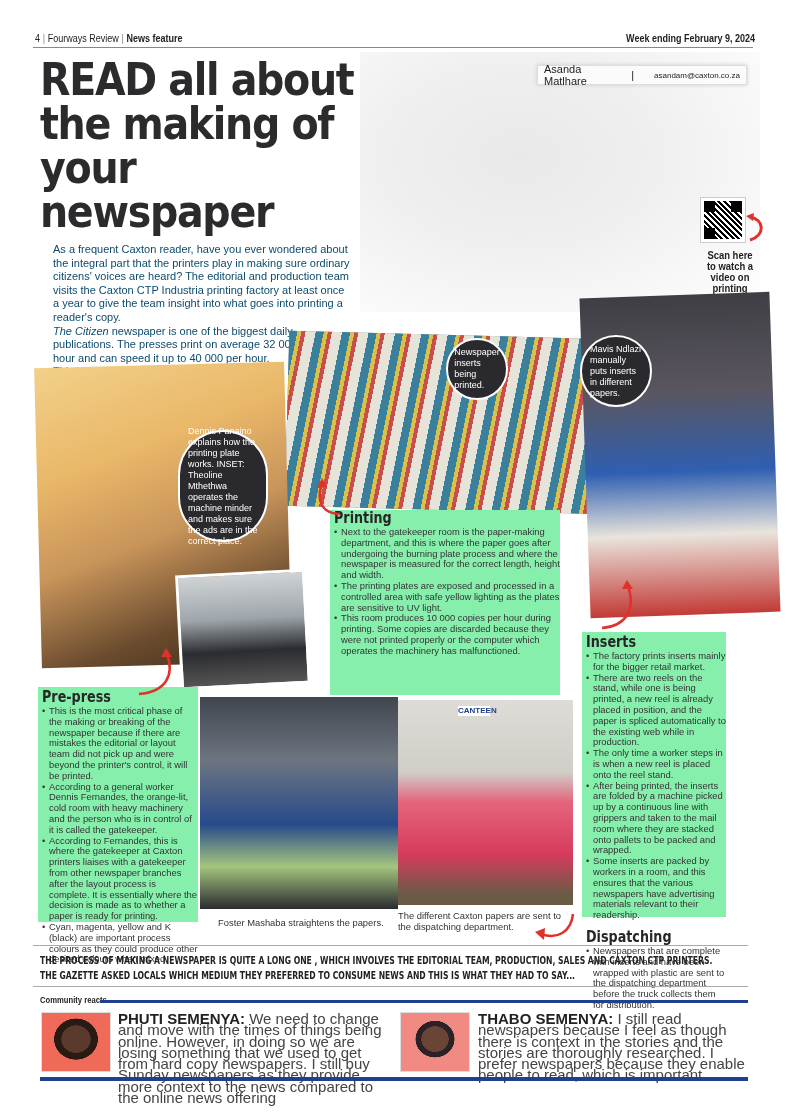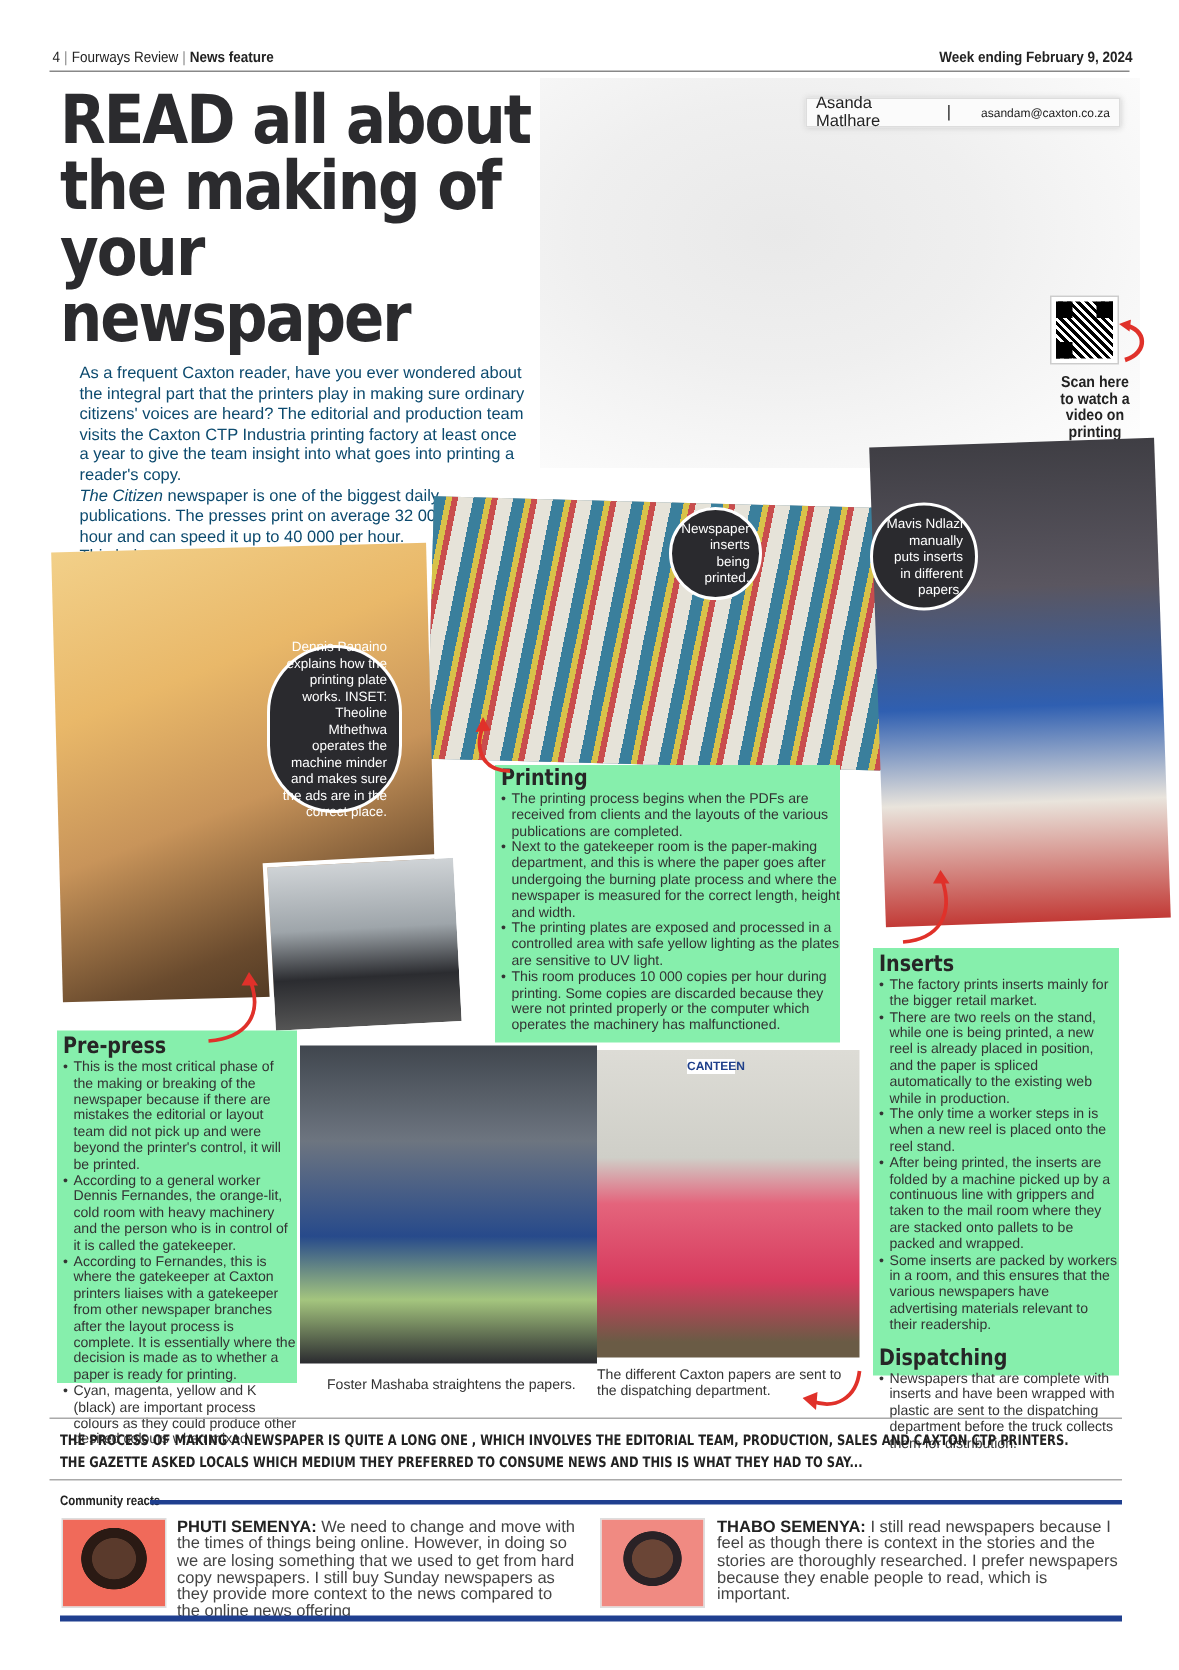--- a/index.html
+++ b/index.html
@@ -26,43 +26,43 @@
 .qr-arrow{left:746px;top:213px;width:22px;height:30px}
 .scan{left:700px;top:250px;width:60px;font-size:10.5px;font-weight:bold;line-height:11px;text-align:center;transform:scaleX(.9)}
 .photo{position:absolute;overflow:hidden}
 .ph-dennis{left:38px;top:365px;width:250px;height:300px;background:linear-gradient(160deg,#f2d089 0%,#e9b869 30%,#c8945a 55%,#6a4b2e 80%,#3c2a1a 100%);transform:rotate(-1.5deg)}
 .ph-printing{left:287px;top:335px;width:320px;height:175px;background:repeating-linear-gradient(100deg,#3a7f9c 0 8px,#d8c24a 8px 12px,#c94d4d 12px 16px,#e6e3d9 16px 26px),#6a8b9a;transform:rotate(1.5deg)}
 .ph-mavis{left:585px;top:295px;width:190px;height:320px;background:linear-gradient(180deg,#3f3e44 0%,#5a5660 30%,#2f5fb1 55%,#e9e4dc 75%,#c23a36 100%);transform:rotate(-2deg)}
 .ph-inset{left:178px;top:572px;width:130px;height:115px;background:linear-gradient(180deg,#cfd3d6 0%,#9ea5aa 40%,#2b2c30 70%,#555 100%);transform:rotate(-3deg);border:3px solid #fff}
 .ph-foster{left:200px;top:697px;width:198px;height:212px;background:linear-gradient(180deg,#40464e 0%,#6d7580 30%,#274a8b 60%,#a4c57e 80%,#2b2b30 100%)}
 .ph-canteen{left:398px;top:700px;width:175px;height:205px;background:linear-gradient(180deg,#dddcd6 0%,#cfcfc8 35%,#e4647c 50%,#d73b5e 75%,#6a5b45 95%)}
 .canteen-sign{left:458px;top:706px;width:32px;height:10px;background:#fff;color:#1e3f8a;font-size:8px;font-weight:bold;text-align:center;line-height:10px}
-.bubble{position:absolute;background:#2a2a2e;border:2px solid #fff;border-radius:50%;color:#fff;font-size:9px;line-height:11px;text-align:right;display:flex;align-items:center;justify-content:center;padding:8px}
+.bubble{position:absolute;background:#2a2a2e;border:2px solid #fff;border-radius:50%;color:#fff;font-size:9px;line-height:11px;text-align:left;display:flex;align-items:center;justify-content:center;padding:8px}
 .b-dennis{left:178px;top:430px;width:90px;height:112px;border-radius:45px}
 .b-news{left:446px;top:338px;width:62px;height:62px}
 .b-mavis{left:580px;top:335px;width:72px;height:72px}
 .panel{position:absolute;background:#86efac;font-size:9.4px;line-height:10.8px;color:#333}
 .panel h3{font-family:"DejaVu Sans",sans-serif;font-weight:bold;font-size:15px;color:#262626;line-height:16px;transform:scaleX(.85);transform-origin:left;margin-bottom:1px}
 .panel ul{list-style:none}
 .panel li{position:relative;padding-left:7px}
 .panel li:before{content:"•";position:absolute;left:0;top:0}
 .p-printing{left:330px;top:510px;width:230px;height:185px;padding:0 0 0 4px}
-.p-inserts{left:582px;top:632px;width:164px;height:285px;padding:2px 0 0 4px}
+.p-inserts{left:582px;top:632px;width:144px;height:285px;padding:2px 0 0 4px}
 .p-prepress{left:38px;top:687px;width:160px;height:235px;padding:2px 0 0 4px}
 .caption{position:absolute;font-size:9.4px;line-height:11px;color:#333}
 .arrow{position:absolute}
 .banner-rule{left:33px;width:715px;height:1px;background:#aaa}
 .banner{left:40px;top:953px;width:700px;font-family:"DejaVu Sans",sans-serif;font-weight:bold;font-size:9.6px;line-height:15px;color:#222;transform:scaleX(.8);transform-origin:left;white-space:nowrap}
 .cr-label{left:40px;top:995px;font-size:9px;font-weight:bold;transform:scaleX(.85);transform-origin:left}
 .cr-rule{left:100px;top:1000px;width:648px;height:3px;background:#1f3f8f}
 .cr-bottom{left:40px;top:1077px;width:708px;height:4px;background:#1f3f8f}
 .avatar{position:absolute;border:1px solid #ddd}
 .av1{left:41px;top:1012px;width:70px;height:60px;background:radial-gradient(ellipse at 50% 45%,#5a3a2c 0 30%,#2a1a14 31% 45%,#f06a5a 46% 100%)}
 .av2{left:400px;top:1012px;width:70px;height:60px;background:radial-gradient(ellipse at 50% 45%,#6a4536 0 28%,#2a2226 29% 40%,#f08a82 41% 100%)}
-.quote{position:absolute;font-size:11px;line-height:11.3px;color:#444}
+.quote{position:absolute;font-size:15px;line-height:11.3px;color:#444}
 .quote b{color:#222}
 </style>
 </head>
 <body>
 
 <div class="abs folio">
   <span>4</span>
   <span class="sep">|</span>
   <span>Fourways Review</span>
   <span class="sep">|</span>
@@ -106,21 +106,20 @@
 <div class="photo ph-canteen"></div>
 <div class="abs canteen-sign">CANTEEN</div>
 
 <div class="bubble b-dennis">Dennis Panaino explains how the printing plate works. INSET: Theoline Mthethwa operates the machine minder and makes sure the ads are in the correct place.</div>
 <div class="bubble b-news">Newspaper inserts being printed.</div>
 <div class="bubble b-mavis">Mavis Ndlazi manually puts inserts in different papers.</div>
 
 <div class="panel p-printing">
   <h3>Printing</h3>
   <ul>
-    <li>The printing process begins when the PDFs are received from clients and the layouts of the various publications are completed.</li>
     <li>Next to the gatekeeper room is the paper-making department, and this is where the paper goes after undergoing the burning plate process and where the newspaper is measured for the correct length, height and width.</li>
     <li>The printing plates are exposed and processed in a controlled area with safe yellow lighting as the plates are sensitive to UV light.</li>
     <li>This room produces 10 000 copies per hour during printing. Some copies are discarded because they were not printed properly or the computer which operates the machinery has malfunctioned.</li>
   </ul>
 </div>
 
 <div class="panel p-inserts">
   <h3>Inserts</h3>
   <ul>
     <li>The factory prints inserts mainly for the bigger retail market.</li>

